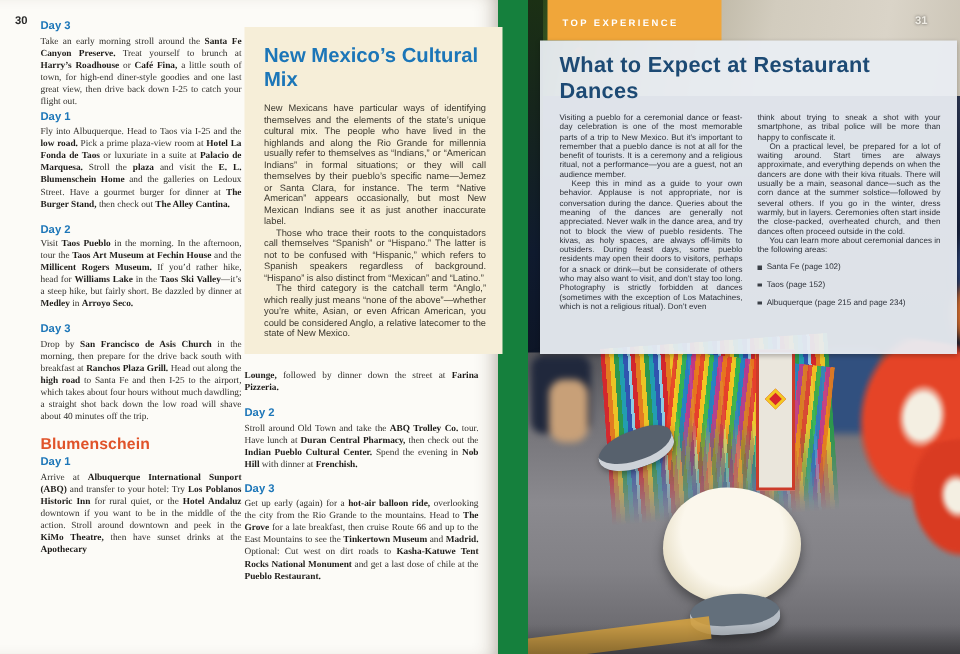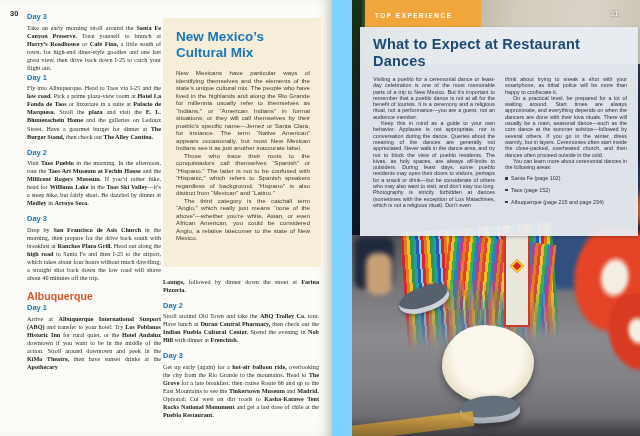--- a/index.html
+++ b/index.html
@@ -1,33 +1,33 @@
 <!DOCTYPE html>
 <html style="--heading_blue: #1c76b8; --heading_red: #e0532a; --sidebar_bg: #f6eed8; --banner_orange: #f0a63a; --title_navy: #1d4a74;"><head>
 <meta charset="utf-8">
 <style>
   html,body{margin:0;padding:0;}
   body{width:640px;height:436px;overflow:hidden;background:#888;font-family:"Liberation Sans",sans-serif;}
-  .spread{position:relative;width:640px;height:436px;background:#7dd3fc;}
+  .spread{position:relative;width:640px;height:436px;background:#15803d;}
 
   
   .page-left{position:absolute;left:0;top:0;width:332px;height:436px;background:#fcfbf7;
              box-shadow:inset -10px 0 14px -10px rgba(60,40,20,.45);}
   .pagenum-left{position:absolute;left:10px;top:9px;font:bold 7.5px "Liberation Sans",sans-serif;color:#2b2b2b;}
   .col1{position:absolute;left:27px;top:12px;width:134px;}
   .col2{position:absolute;left:163px;top:18px;width:169px;}
 
   .day{font:bold 7.5px/9px "Liberation Sans",sans-serif;color:var(--heading_blue,#1c76b8);margin:7px 0 2.5px;}
   .col1 .day:first-child{margin-top:0;}
   .place{font:bold 10.5px/11px "Liberation Sans",sans-serif;color:var(--heading_red,#e0532a);margin:9px 0 1px;letter-spacing:.1px;}
   .body{font:6.2px/8.05px "Liberation Serif",serif;color:#2e2c28;margin:0;text-align:justify;}
   .body .b{font-weight:bold;color:#1f1d1a;}
 
-  .sidebar-box{box-sizing:border-box;width:158px;min-height:218px;background:var(--sidebar_bg,#f6eed8);
-               padding:11px 11px 25px 13px;}
+  .sidebar-box{box-sizing:border-box;width:172px;min-height:218px;background:var(--sidebar_bg,#f6eed8);
+               padding:11px 11px 9px 13px;}
   .sidebar-title{font:bold 13.5px/16px "Liberation Sans",sans-serif;color:var(--heading_blue,#1c76b8);margin:0 0 8px;}
   .sb{font:6.2px/7.5px "Liberation Sans",sans-serif;color:#3b382f;margin:0;text-align:justify;}
   .sb.indent{text-indent:8px;}
   .cont{margin-top:11px;width:156px;}
   .col2 .body{width:156px;}
 
   
   .page-right{position:absolute;left:352px;top:0;width:308px;height:436px;overflow:hidden;background:#141d33;}
   .photo{position:absolute;inset:0;}
   .ph-top{position:absolute;left:0;top:0;right:0;height:64px;
@@ -109,21 +109,21 @@
 
       <h3 class="day" style="margin-top:1px">Day 1</h3>
       <p class="body"><span>Fly into Albuquerque. Head to Taos via I-25 and the </span><span class="b">low road.</span><span> Pick a prime plaza-view room at </span><span class="b">Hotel La Fonda de Taos</span><span> or luxuriate in a suite at </span><span class="b">Palacio de Marquesa.</span><span> Stroll the </span><span class="b">plaza</span><span> and visit the </span><span class="b">E. L. Blumenschein Home</span><span> and the galleries on Ledoux Street. Have a gourmet burger for dinner at </span><span class="b">The Burger Stand,</span><span> then check out </span><span class="b">The Alley Cantina.</span></p>
 
       <h3 class="day">Day 2</h3>
       <p class="body"><span>Visit </span><span class="b">Taos Pueblo</span><span> in the morning. In the afternoon, tour the </span><span class="b">Taos Art Museum at Fechin House</span><span> and the </span><span class="b">Millicent Rogers Museum.</span><span> If you’d rather hike, head for </span><span class="b">Williams Lake</span><span> in the </span><span class="b">Taos Ski Valley</span><span>—it’s a steep hike, but fairly short. Be dazzled by dinner at </span><span class="b">Medley</span><span> in </span><span class="b">Arroyo Seco.</span></p>
 
       <h3 class="day">Day 3</h3>
       <p class="body"><span>Drop by </span><span class="b">San Francisco de Asis Church</span><span> in the morning, then prepare for the drive back south with breakfast at </span><span class="b">Ranchos Plaza Grill.</span><span> Head out along the </span><span class="b">high road</span><span> to Santa Fe and then I-25 to the airport, which takes about four hours without much dawdling; a straight shot back down the low road will shave about 40 minutes off the trip.</span></p>
 
-      <h2 class="place">Albuquerque</h2>
+      <h2 class="place">Blumenschein</h2>
       <h3 class="day" style="margin-top:1px">Day 1</h3>
       <p class="body"><span>Arrive at </span><span class="b">Albuquerque International Sunport (ABQ)</span><span> and transfer to your hotel: Try </span><span class="b">Los Poblanos Historic Inn</span><span> for rural quiet, or the </span><span class="b">Hotel Andaluz</span><span> downtown if you want to be in the middle of the action. Stroll around downtown and peek in the </span><span class="b">KiMo Theatre,</span><span> then have sunset drinks at the </span><span class="b">Apothecary</span></p>
     </div>
 
     <div class="col2">
       <div class="sidebar-box">
         <h2 class="sidebar-title">New Mexico’s Cultural Mix</h2>
         <p class="sb">New Mexicans have particular ways of identifying themselves and the elements of the state’s unique cultural mix. The people who have lived in the highlands and along the Rio Grande for millennia usually refer to themselves as “Indians,” or “American Indians” in formal situations; or they will call themselves by their pueblo’s specific name—Jemez or Santa Clara, for instance. The term “Native American” appears occasionally, but most New Mexican Indians see it as just another inaccurate label.</p>
         <p class="sb indent">Those who trace their roots to the conquistadors call themselves “Spanish” or “Hispano.” The latter is not to be confused with “Hispanic,” which refers to Spanish speakers regardless of background. “Hispano” is also distinct from “Mexican” and “Latino.”</p>
         <p class="sb indent">The third category is the catchall term “Anglo,” which really just means “none of the above”—whether you’re white, Asian, or even African American, you could be considered Anglo, a relative latecomer to the state of New Mexico.</p>

